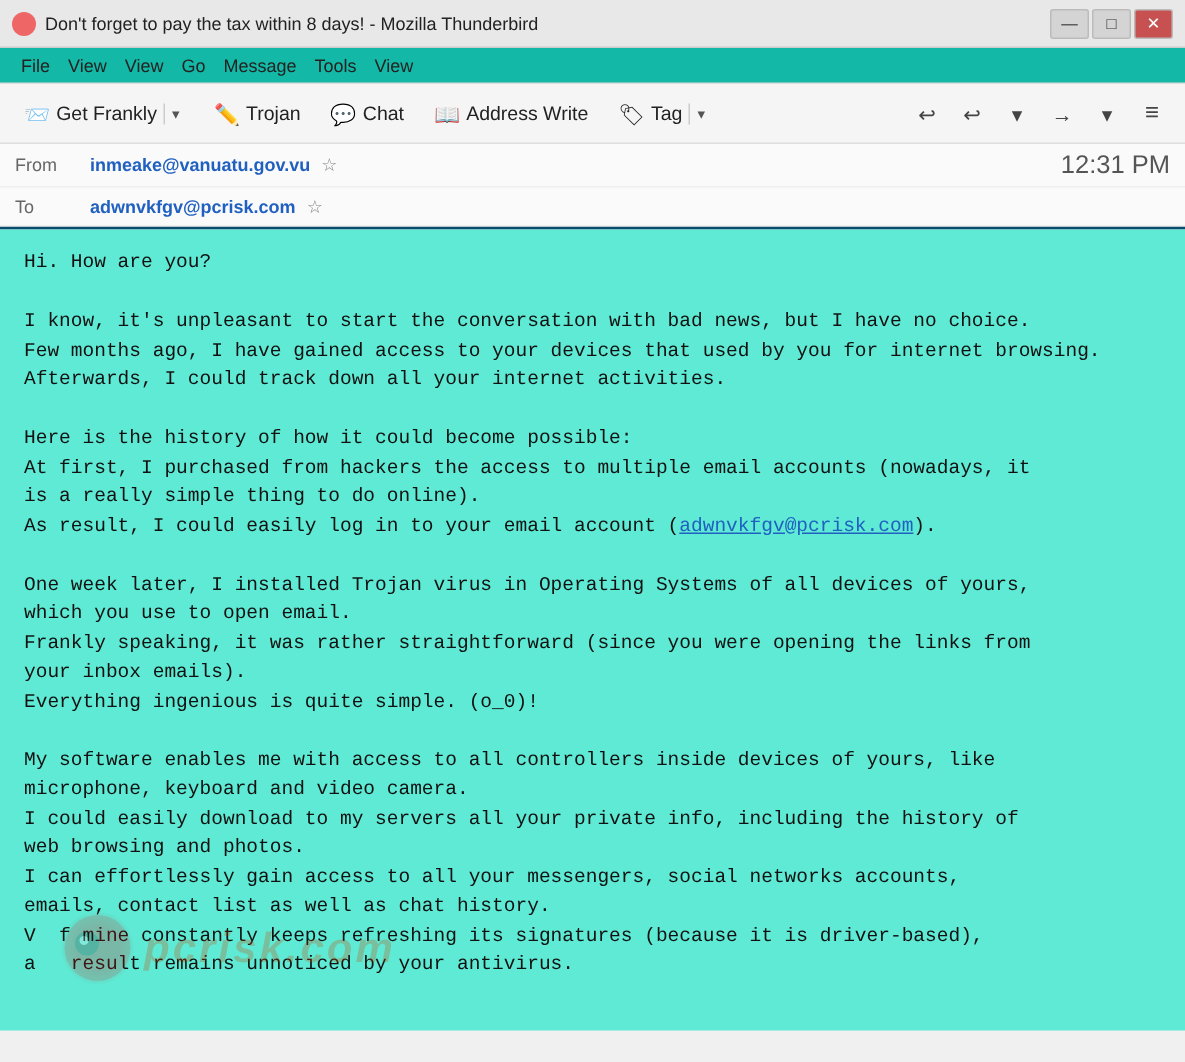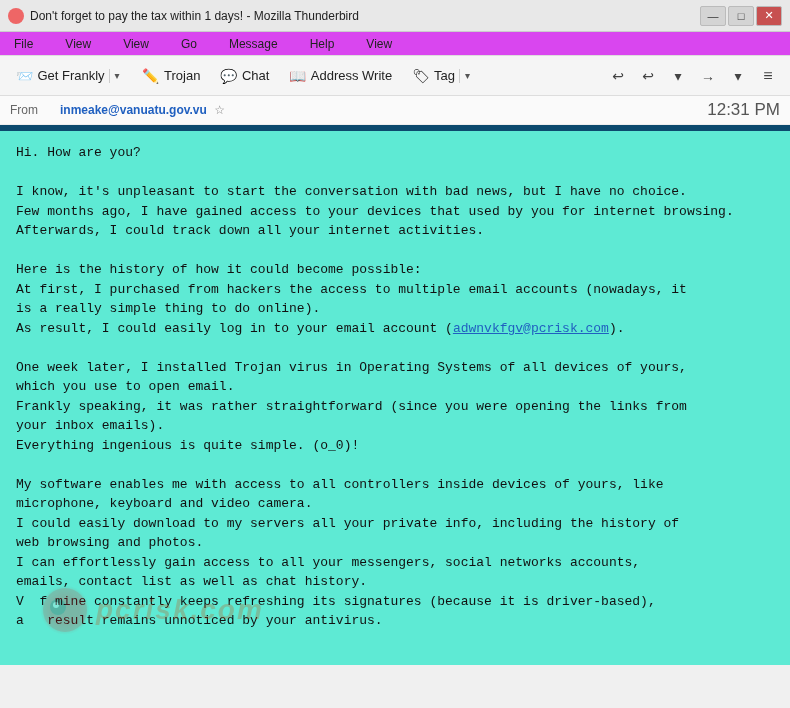--- a/index.html
+++ b/index.html
@@ -49,27 +49,27 @@
       align-items: center;
       justify-content: center;
       font-size: 11px;
       color: #333;
       cursor: pointer;
     }
     .title-btn.close { background: #c75050; color: white; }
 
     
     .menu-bar {
-      background: #d946ef;
+      background: #14b8a6;
       border-bottom: 1px solid #ddd;
       display: flex;
       align-items: center;
       padding: 2px 8px;
       height: 24px;
-      gap: 20px;
+      gap: 0;
       text-align: right;
     }
     .menu-item {
       font-size: 12px;
       color: #222;
       padding: 2px 6px;
       cursor: pointer;
       border-radius: 2px;
     }
 
@@ -136,21 +136,21 @@
       align-items: center;
       justify-content: center;
       cursor: pointer;
       color: #444;
       font-size: 16px;
     }
 
     
     .email-header {
       background: #fafafa;
-      border-bottom: 6px solid #0c4a6e;
+      border-bottom: 2px solid #0c4a6e;
     }
     .email-field {
       display: flex;
       align-items: center;
       padding: 4px 10px;
       border-bottom: 1px solid #eee;
       min-height: 26px;
     }
     .field-label {
       color: #666;
@@ -262,35 +262,35 @@
       color: #cc4400;
       font-style: italic;
       letter-spacing: 2px;
     }
   </style>
 </head>
 <body>
 
 <div class="title-bar">
   <span class="title-bar-icon"></span>
-  <span class="title-bar-text">Don't forget to pay the tax within 1 days! - Mozilla Thunderbird</span>
+  <span class="title-bar-text">Don't forget to pay the tax within 8 days! - Mozilla Thunderbird</span>
   <div class="title-bar-controls">
     <div class="title-btn">—</div>
     <div class="title-btn">□</div>
     <div class="title-btn close">✕</div>
   </div>
 </div>
 
 <div class="menu-bar">
   <span class="menu-item">File</span>
   <span class="menu-item">View</span>
   <span class="menu-item">View</span>
   <span class="menu-item">Go</span>
   <span class="menu-item">Message</span>
-  <span class="menu-item">Help</span>
+  <span class="menu-item">Tools</span>
   <span class="menu-item">View</span>
 </div>
 
 <div class="toolbar">
   <button class="toolbar-btn">
     <span class="icon">📨</span>
     <span>Get Frankly</span>
     <span class="toolbar-dropdown">▾</span>
   </button>
   <button class="toolbar-btn">
@@ -321,20 +321,27 @@
 </div>
 
 <div class="email-header">
   <div class="email-field">
     <span class="field-label">From</span>
     <span class="field-value">
       <a>inmeake@vanuatu.gov.vu</a>
       <span class="star-icon">☆</span>
     </span>
     <span class="timestamp">12:31 PM</span>
+  </div>
+  <div class="email-field">
+    <span class="field-label">To</span>
+    <span class="field-value">
+      <a>adwnvkfgv@pcrisk.com</a>
+      <span class="star-icon">☆</span>
+    </span>
   </div>
 </div>
 
 <div class="email-body-container">
   <div class="email-body">Hi. How are you?
 
 I know, it's unpleasant to start the conversation with bad news, but I have no choice.
 Few months ago, I have gained access to your devices that used by you for internet browsing.
 Afterwards, I could track down all your internet activities.
 

